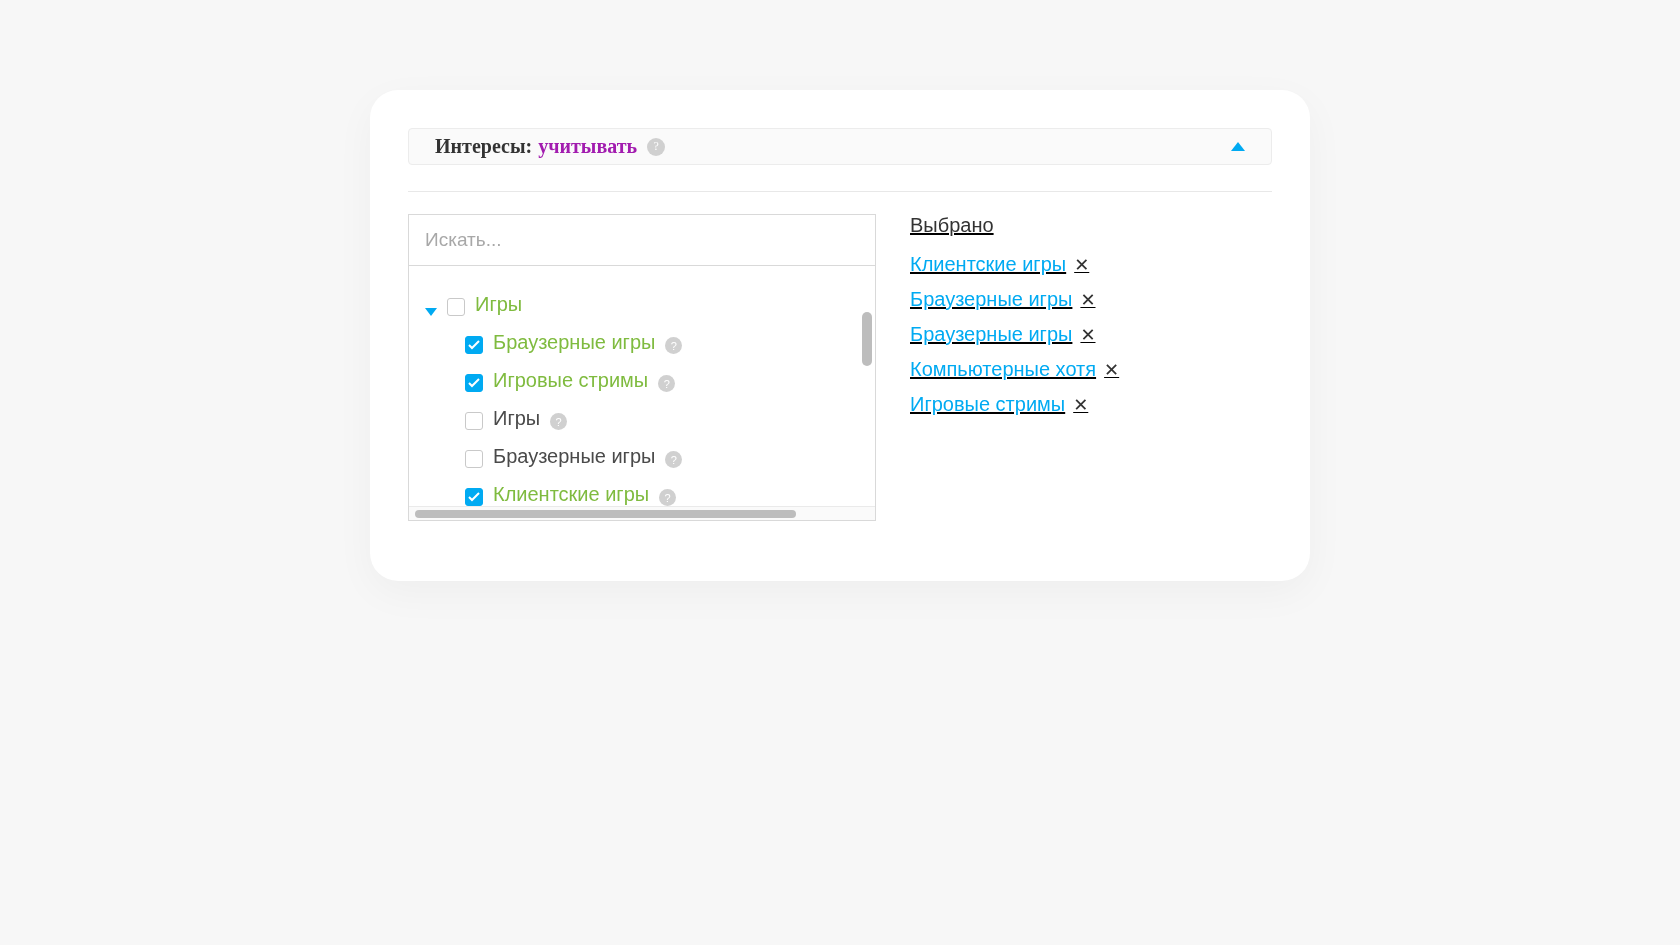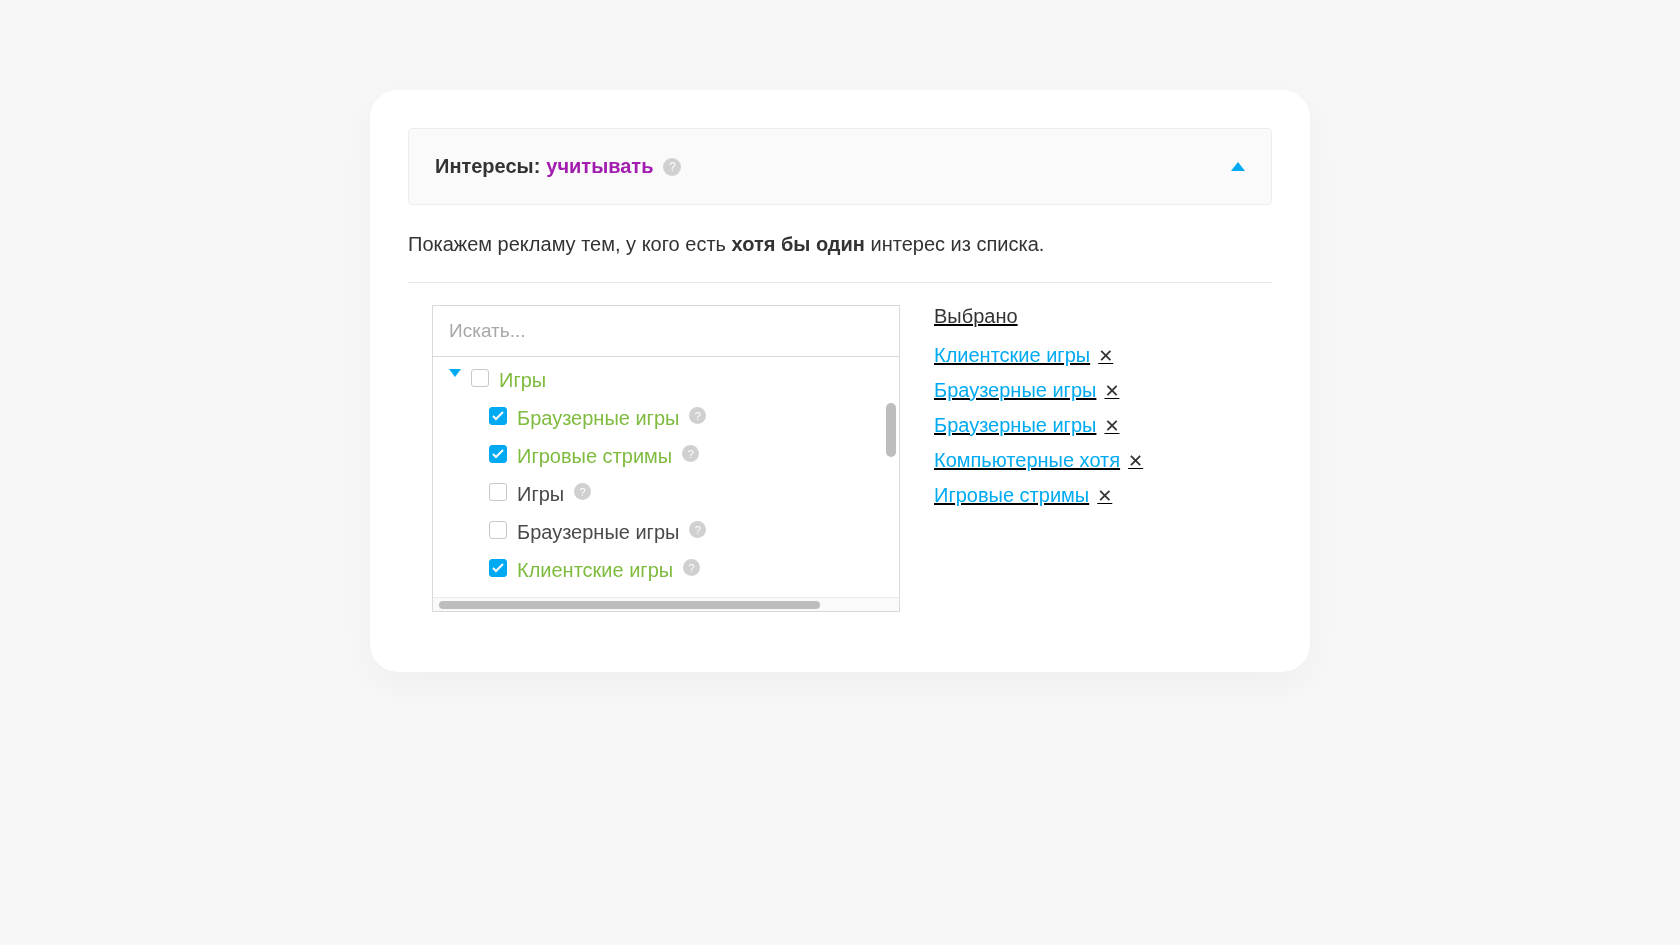--- a/index.html
+++ b/index.html
@@ -16,24 +16,25 @@
     width: 940px;
     background: #fff;
     border-radius: 28px;
     box-shadow: 0 12px 40px rgba(0,0,0,0.04);
     padding: 38px 38px 60px 38px;
   }
   .panel-header {
     background: #fafafa;
     border: 1px solid #ececec;
     border-radius: 4px;
-    padding: 26px 26px;
+    padding: 6px 26px;
     display: flex;
     align-items: center;
     justify-content: space-between;
+    font-family: Liberation Serif, serif;
   }
   .panel-header-left {
     display: flex;
     align-items: center;
     gap: 6px;
     font-size: 20px;
   }
   .panel-title-static {
     color: #333;
     font-weight: 700;
@@ -69,21 +70,20 @@
   .description b { font-weight: 700; }
   .divider {
     margin-top: 26px;
     border: none;
     border-top: 1px solid #e8e8e8;
   }
   .body {
     display: flex;
     gap: 34px;
     margin-top: 22px;
-    margin-left: 24px;
   }
   .left-col {
     width: 468px;
   }
   .tree-container {
     border: 1px solid #d9d9d9;
   }
   .search-input {
     width: 100%;
     border: none;
@@ -97,21 +97,21 @@
   .tree-scroll {
     position: relative;
     height: 240px;
     overflow: hidden;
   }
   .tree-list {
     padding: 12px 10px 0 16px;
   }
   .tree-row {
     display: flex;
-    align-items: flex-start;
+    align-items: flex-end;
     gap: 10px;
     height: 38px;
     font-size: 20px;
   }
   .tree-row.child { padding-left: 40px; }
   .tree-caret {
     width: 0; height: 0;
     border-left: 6px solid transparent;
     border-right: 6px solid transparent;
     border-top: 8px solid #00aaf2;
@@ -199,23 +199,20 @@
 
   <div class="panel-header">
     <div class="panel-header-left">
       <span class="panel-title-static">Интересы:</span>
       <span class="panel-title-link">учитывать</span>
       <span class="help-circle">?</span>
     </div>
     <div class="caret-up"></div>
   </div>
 
-  <p class="description">
-    <span>Покажем рекламу тем, у кого есть </span><b>хотя бы один</b><span> интерес из списка.</span>
-  </p>
 
   <hr class="divider">
 
   <div class="body">
 
     <div class="left-col">
       <div class="tree-container">
         <input class="search-input" type="text" placeholder="Искать..." style="">
         <div class="tree-scroll">
           <div class="tree-list">

